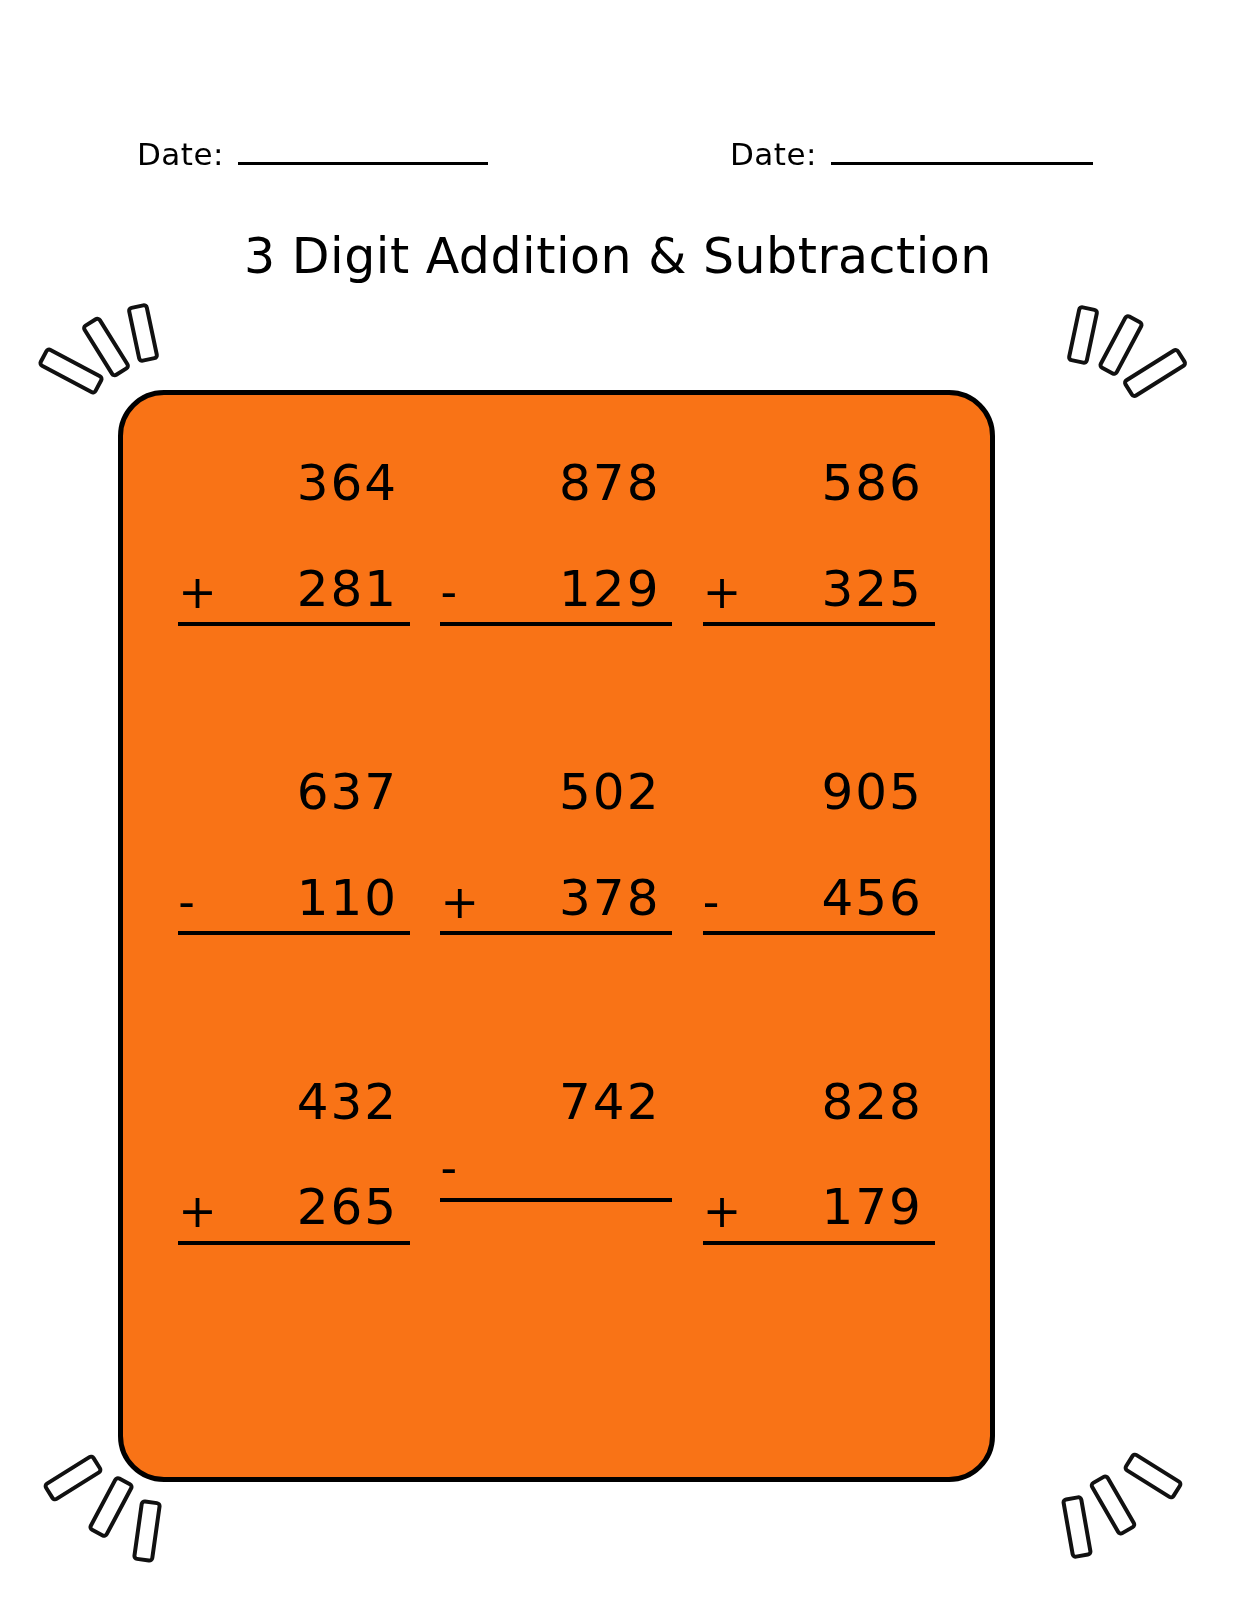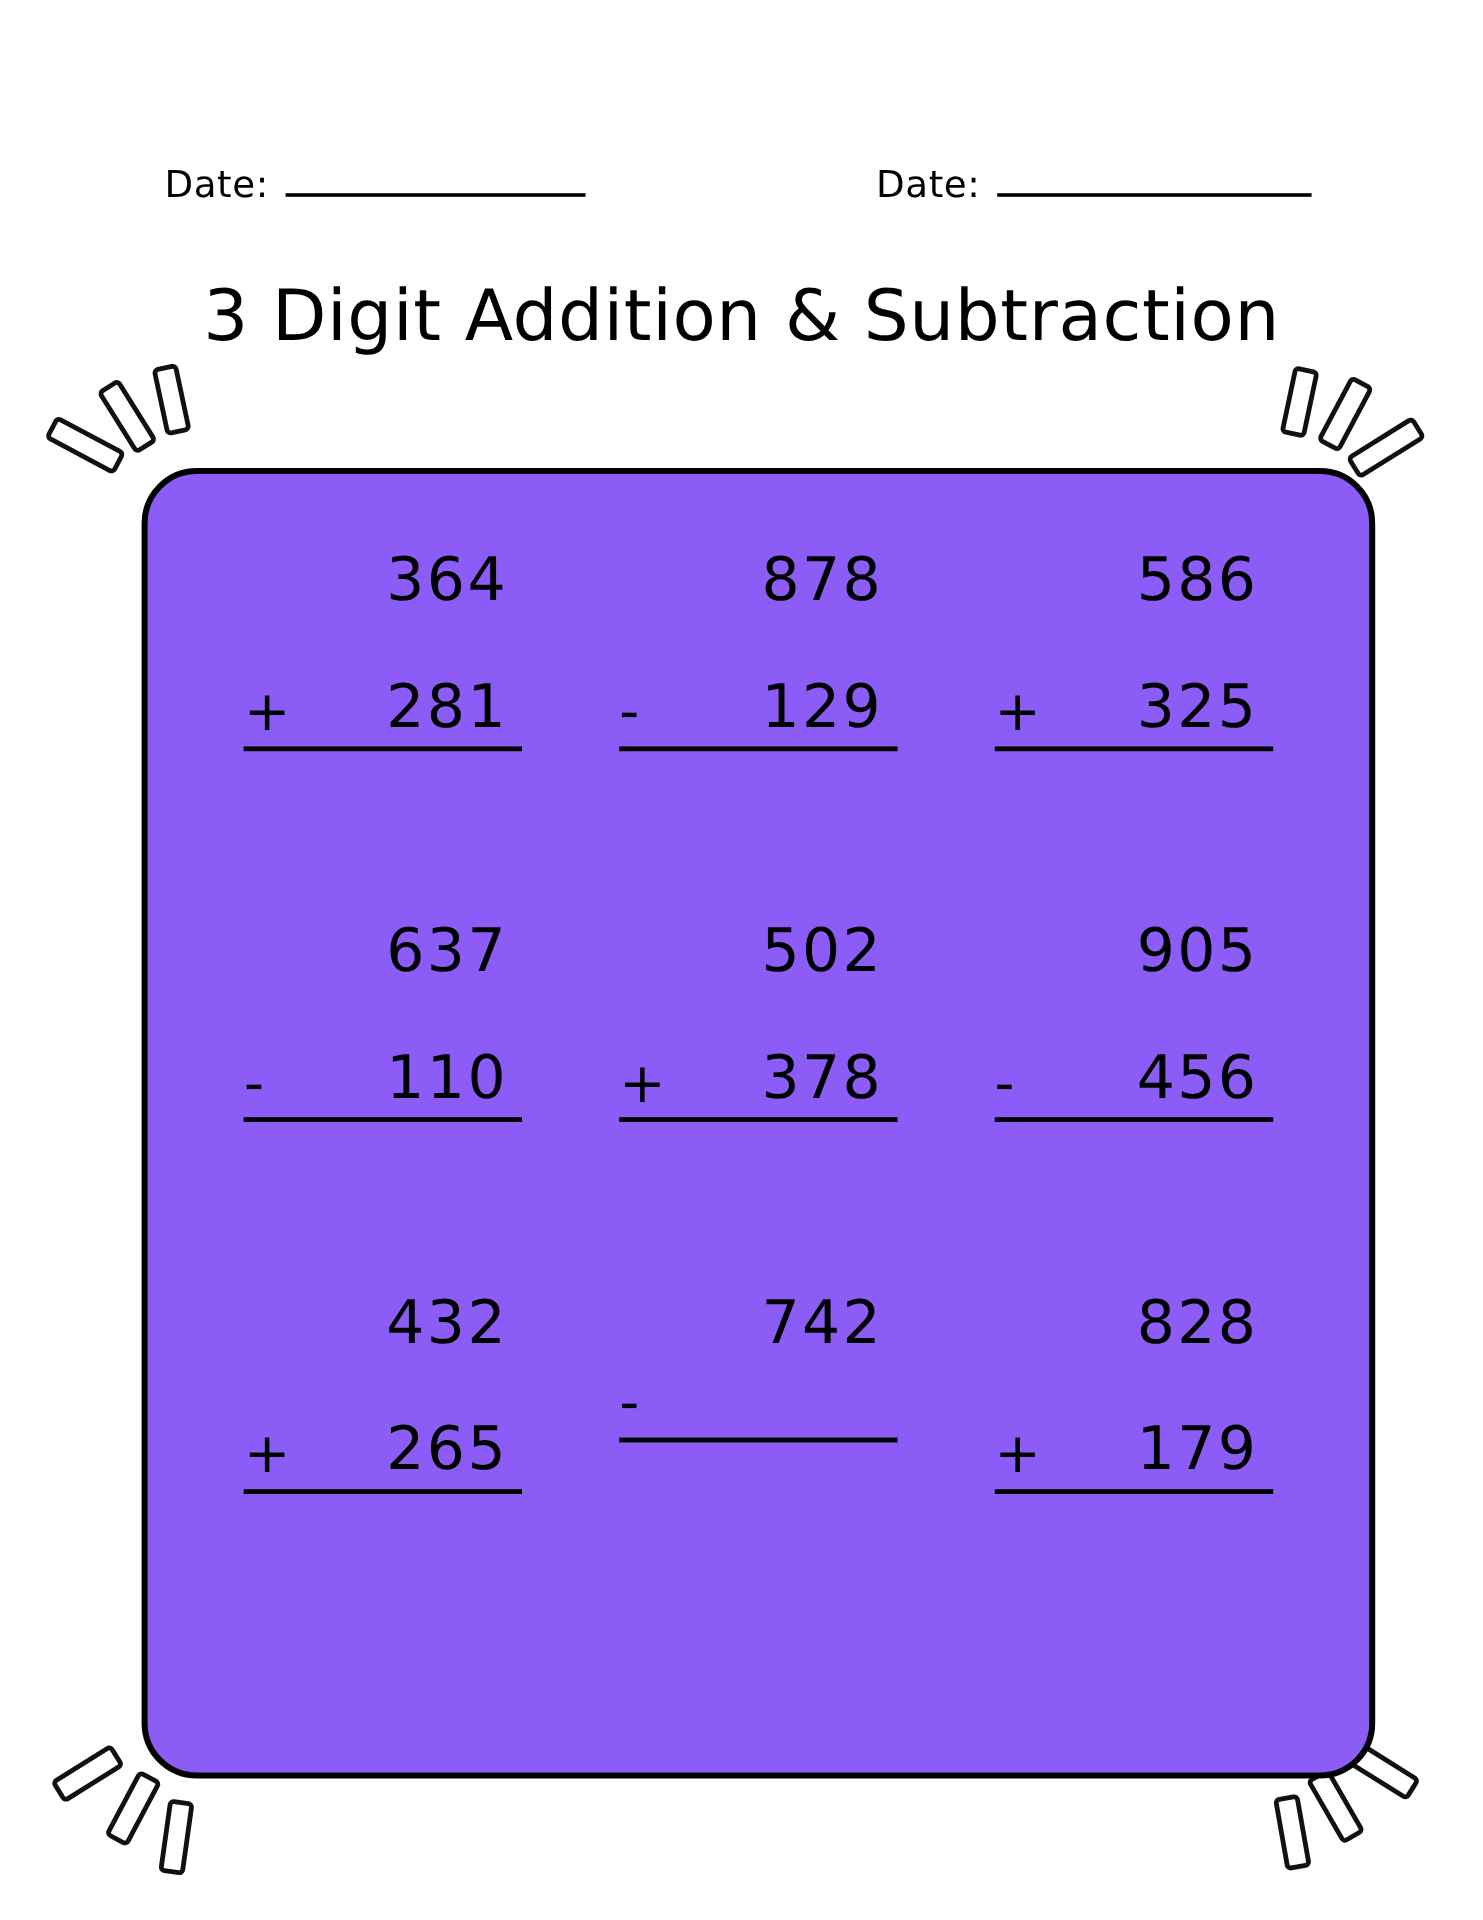--- a/index.html
+++ b/index.html
@@ -44,35 +44,35 @@
   #date-field { left: 730px; top: 8px; }
   #date-field .field-line { width: 262px; }
 
   
   .worksheet-title {
     position: absolute;
     top: 228px;
     left: 0;
     width: 1236px;
     text-align: center;
-    font-size: 59px;
+    font-size: 49px;
     font-weight: 500;
     letter-spacing: 0.5px;
   }
 
   
   .problem-box {
     position: absolute;
     left: 118px;
     top: 390px;
-    width: 1028px;
+    width: 877px;
     height: 1092px;
     border: 5px solid #000;
     border-radius: 46px;
-    background: #8b5cf6;
+    background: #f97316;
     z-index: 2;
   }
 
   
   .burst { position: absolute; z-index: 1; }
   .burst span {
     position: absolute;
     display: block;
     background: #fff;
     border: 4px solid #111;

